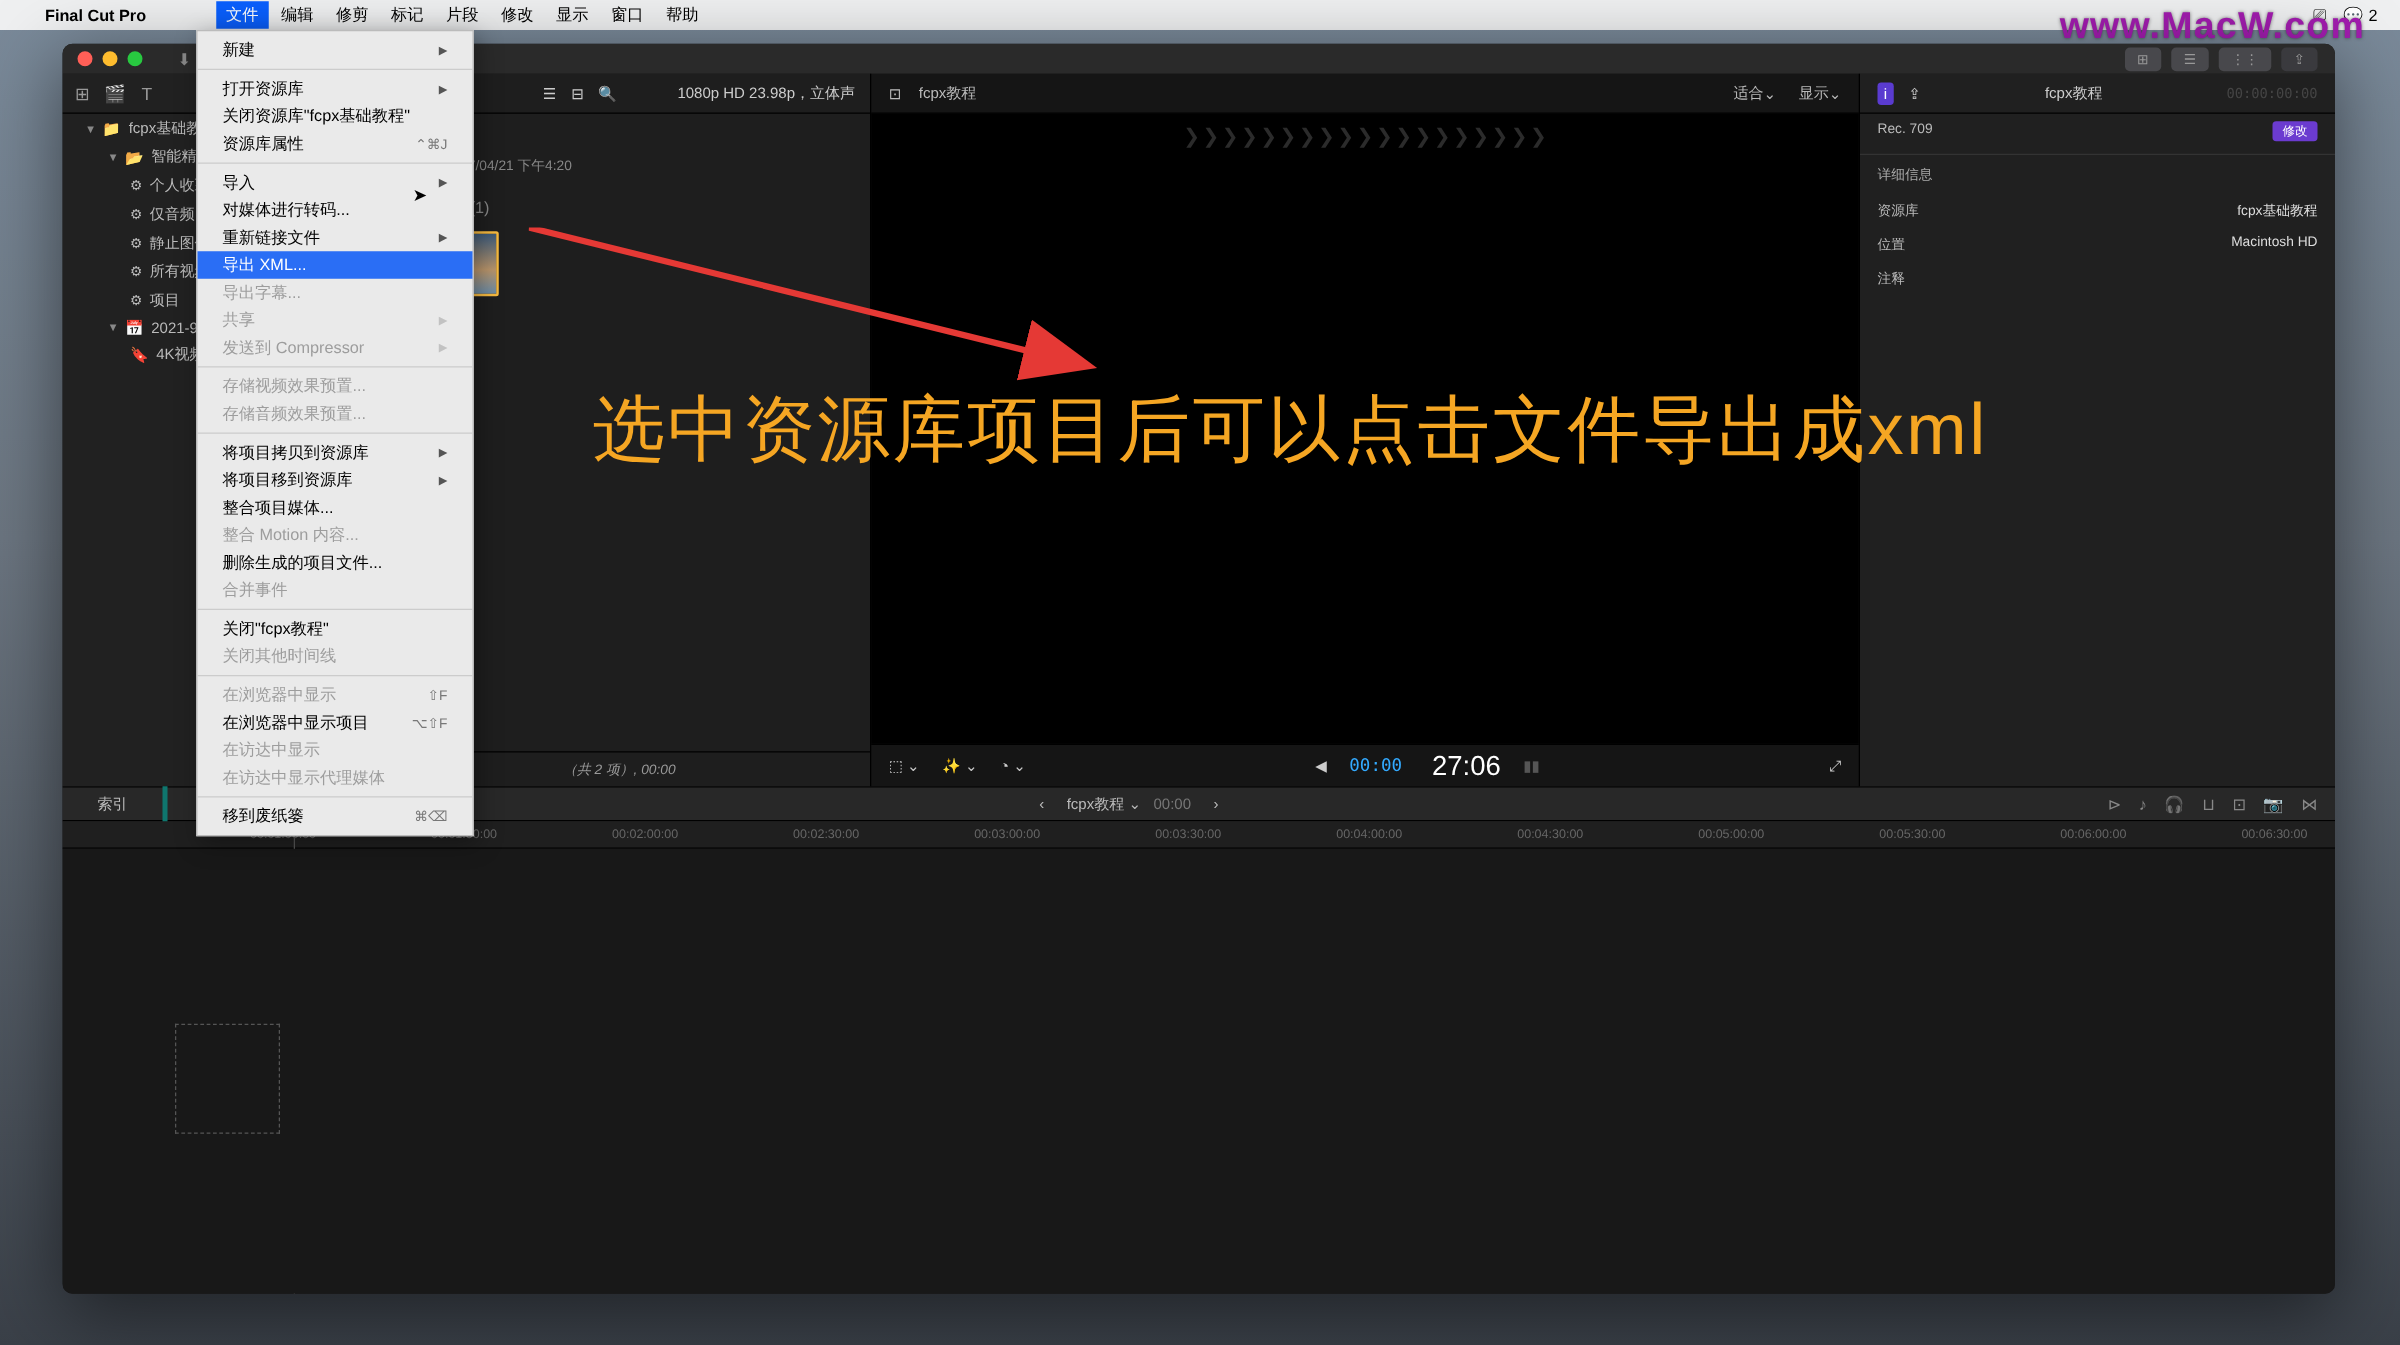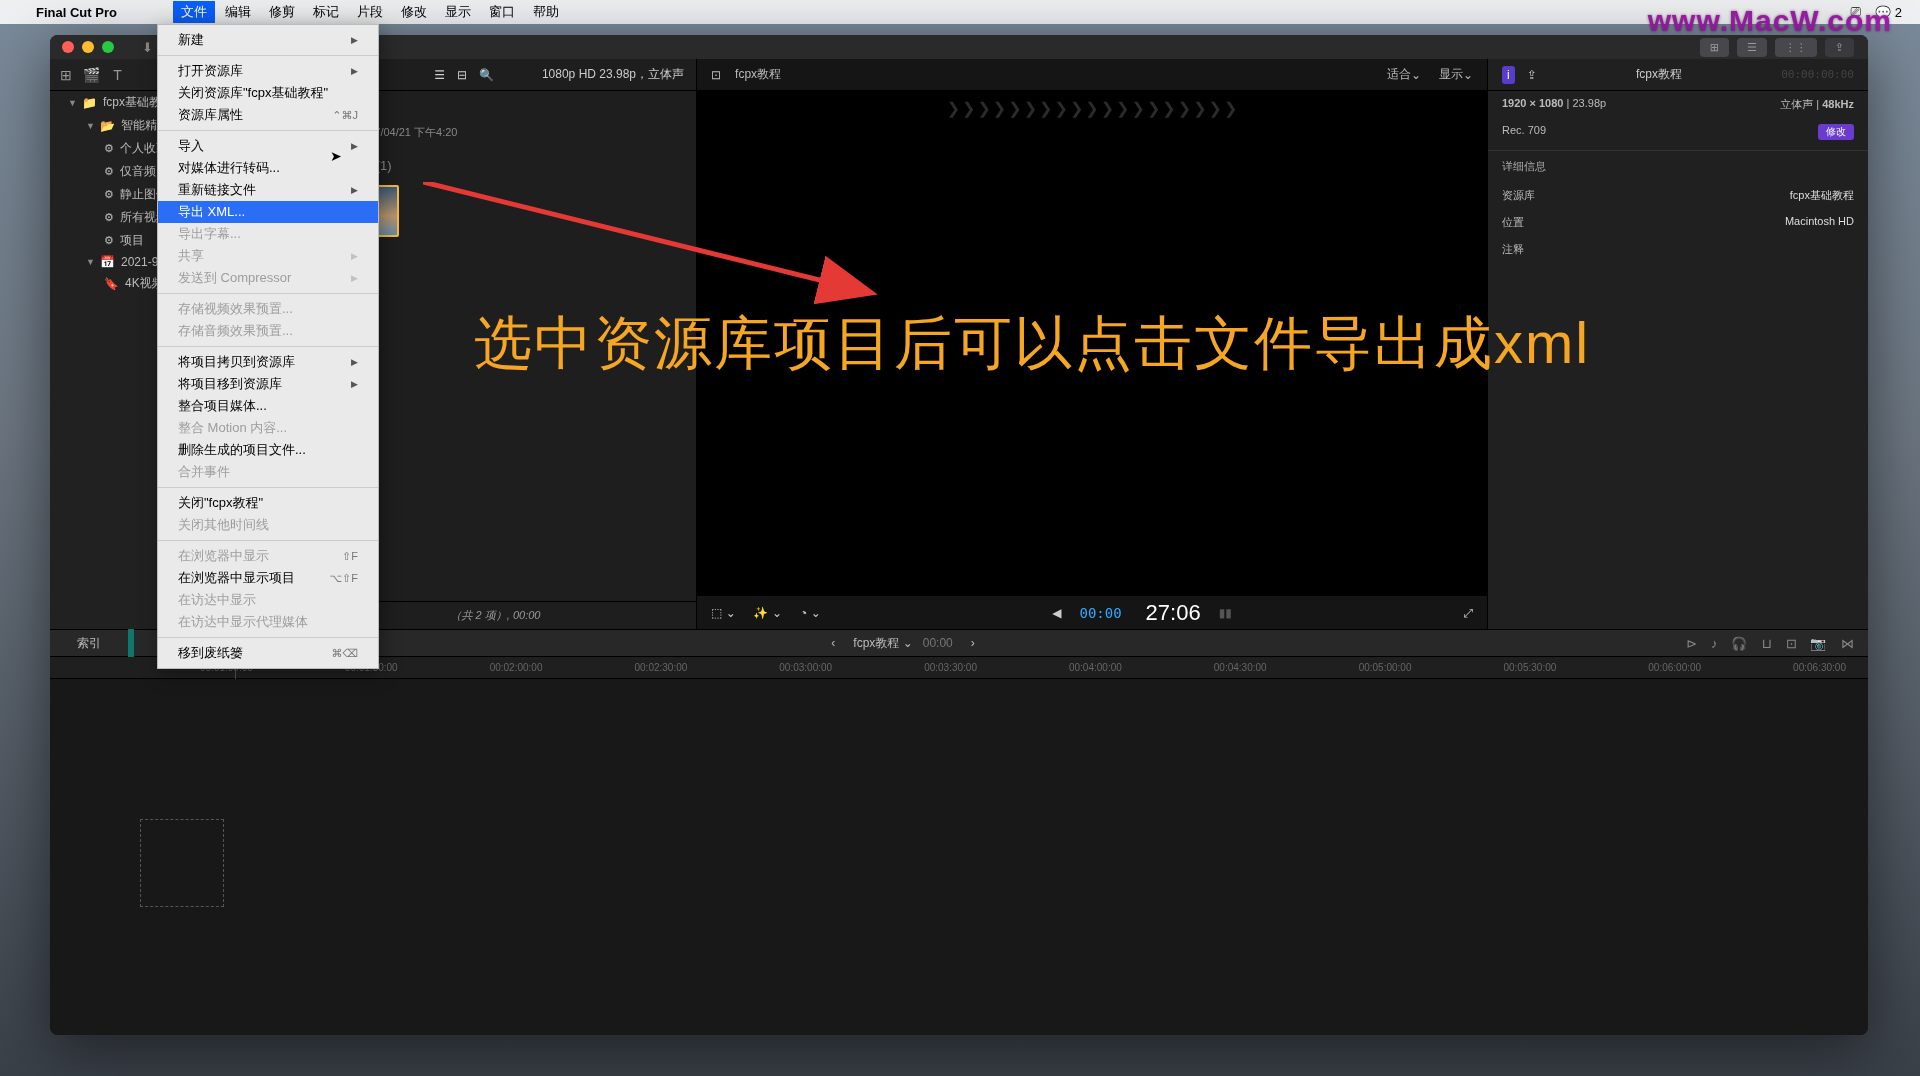--- a/index.html
+++ b/index.html
@@ -77,21 +77,21 @@
 .insprow .val { color: #ddd; }
 .insptag { background: #6b3bd0; color: #fff; padding: 1px 8px; border-radius: 3px; font-size: 10px; }
 .inspsec { padding: 8px 14px; font-size: 11px; color: #aaa; border-top: 1px solid #333; margin-top: 4px; }
 
 
 .annot-arrow { position: absolute; left: 373px; top: 147px; width: 460px; height: 150px; z-index: 60; pointer-events: none; }
 .annot-text { position: absolute; left: 424px; top: 270px; font-size: 58px; color: #f5a623; font-weight: 500; z-index: 60; letter-spacing: 2px; white-space: nowrap; }
 
 
 .tlhdr { height: 28px; background: #282828; display: flex; align-items: center; border-top: 1px solid #000; border-bottom: 1px solid #000; color: #bbb; font-size: 12px; }
-.tlhdr .idx { width: 84px; text-align: center; border-right: 6px solid #0f766e; padding: 6px 0; }
+.tlhdr .idx { width: 84px; text-align: center; border-right: 4px solid #0f766e; padding: 6px 0; }
 .tlhdr .center { flex: 1; display: flex; align-items: center; justify-content: center; gap: 18px; }
 .tlhdr .right { display: flex; gap: 14px; padding: 0 14px; color: #888; font-size: 13px; }
 .ruler { height: 22px; background: #1f1f1f; display: flex; align-items: center; padding-left: 150px; gap: 92px; color: #666; font-size: 10px; font-family: monospace; border-bottom: 1px solid #000; position: relative; }
 .ruler .playhead { position: absolute; left: 185px; top: 0; bottom: -360px; width: 1px; background: #555; }
 .tlbody { flex: 1; background: #181818; height: 356px; position: relative; }
 .tlbody .dashed { position: absolute; left: 90px; top: 140px; width: 84px; height: 88px; border: 1px dashed #555; }
 
 .cursor { position: absolute; left: 330px; top: 148px; font-size: 14px; color: #000; z-index: 70; }
 </style>
 </head>
@@ -325,24 +325,20 @@
     </div>
 
     <div class="inspector">
       <div class="insphdr">
         <span style="background:#5a3bd0;color:#fff;padding:2px 5px;border-radius:3px">i</span>
         <span>⇪</span>
         <span class="title">fcpx教程</span>
         <span class="timecode">00:00:00:00</span>
       </div>
       <div class="insprow">
-        <span><b>1920 × 1080</b> | <span>23.98p</span></span>
-        <span><span>立体声</span> | <b>48kHz</b></span>
-      </div>
-      <div class="insprow">
         <span>Rec. 709</span>
         <span class="insptag">修改</span>
       </div>
       <div class="inspsec">详细信息</div>
       <div class="insprow">
           <span>资源库</span>
           <span class="val">fcpx基础教程</span>
         </div>
       <div class="insprow">
           <span>位置</span>

